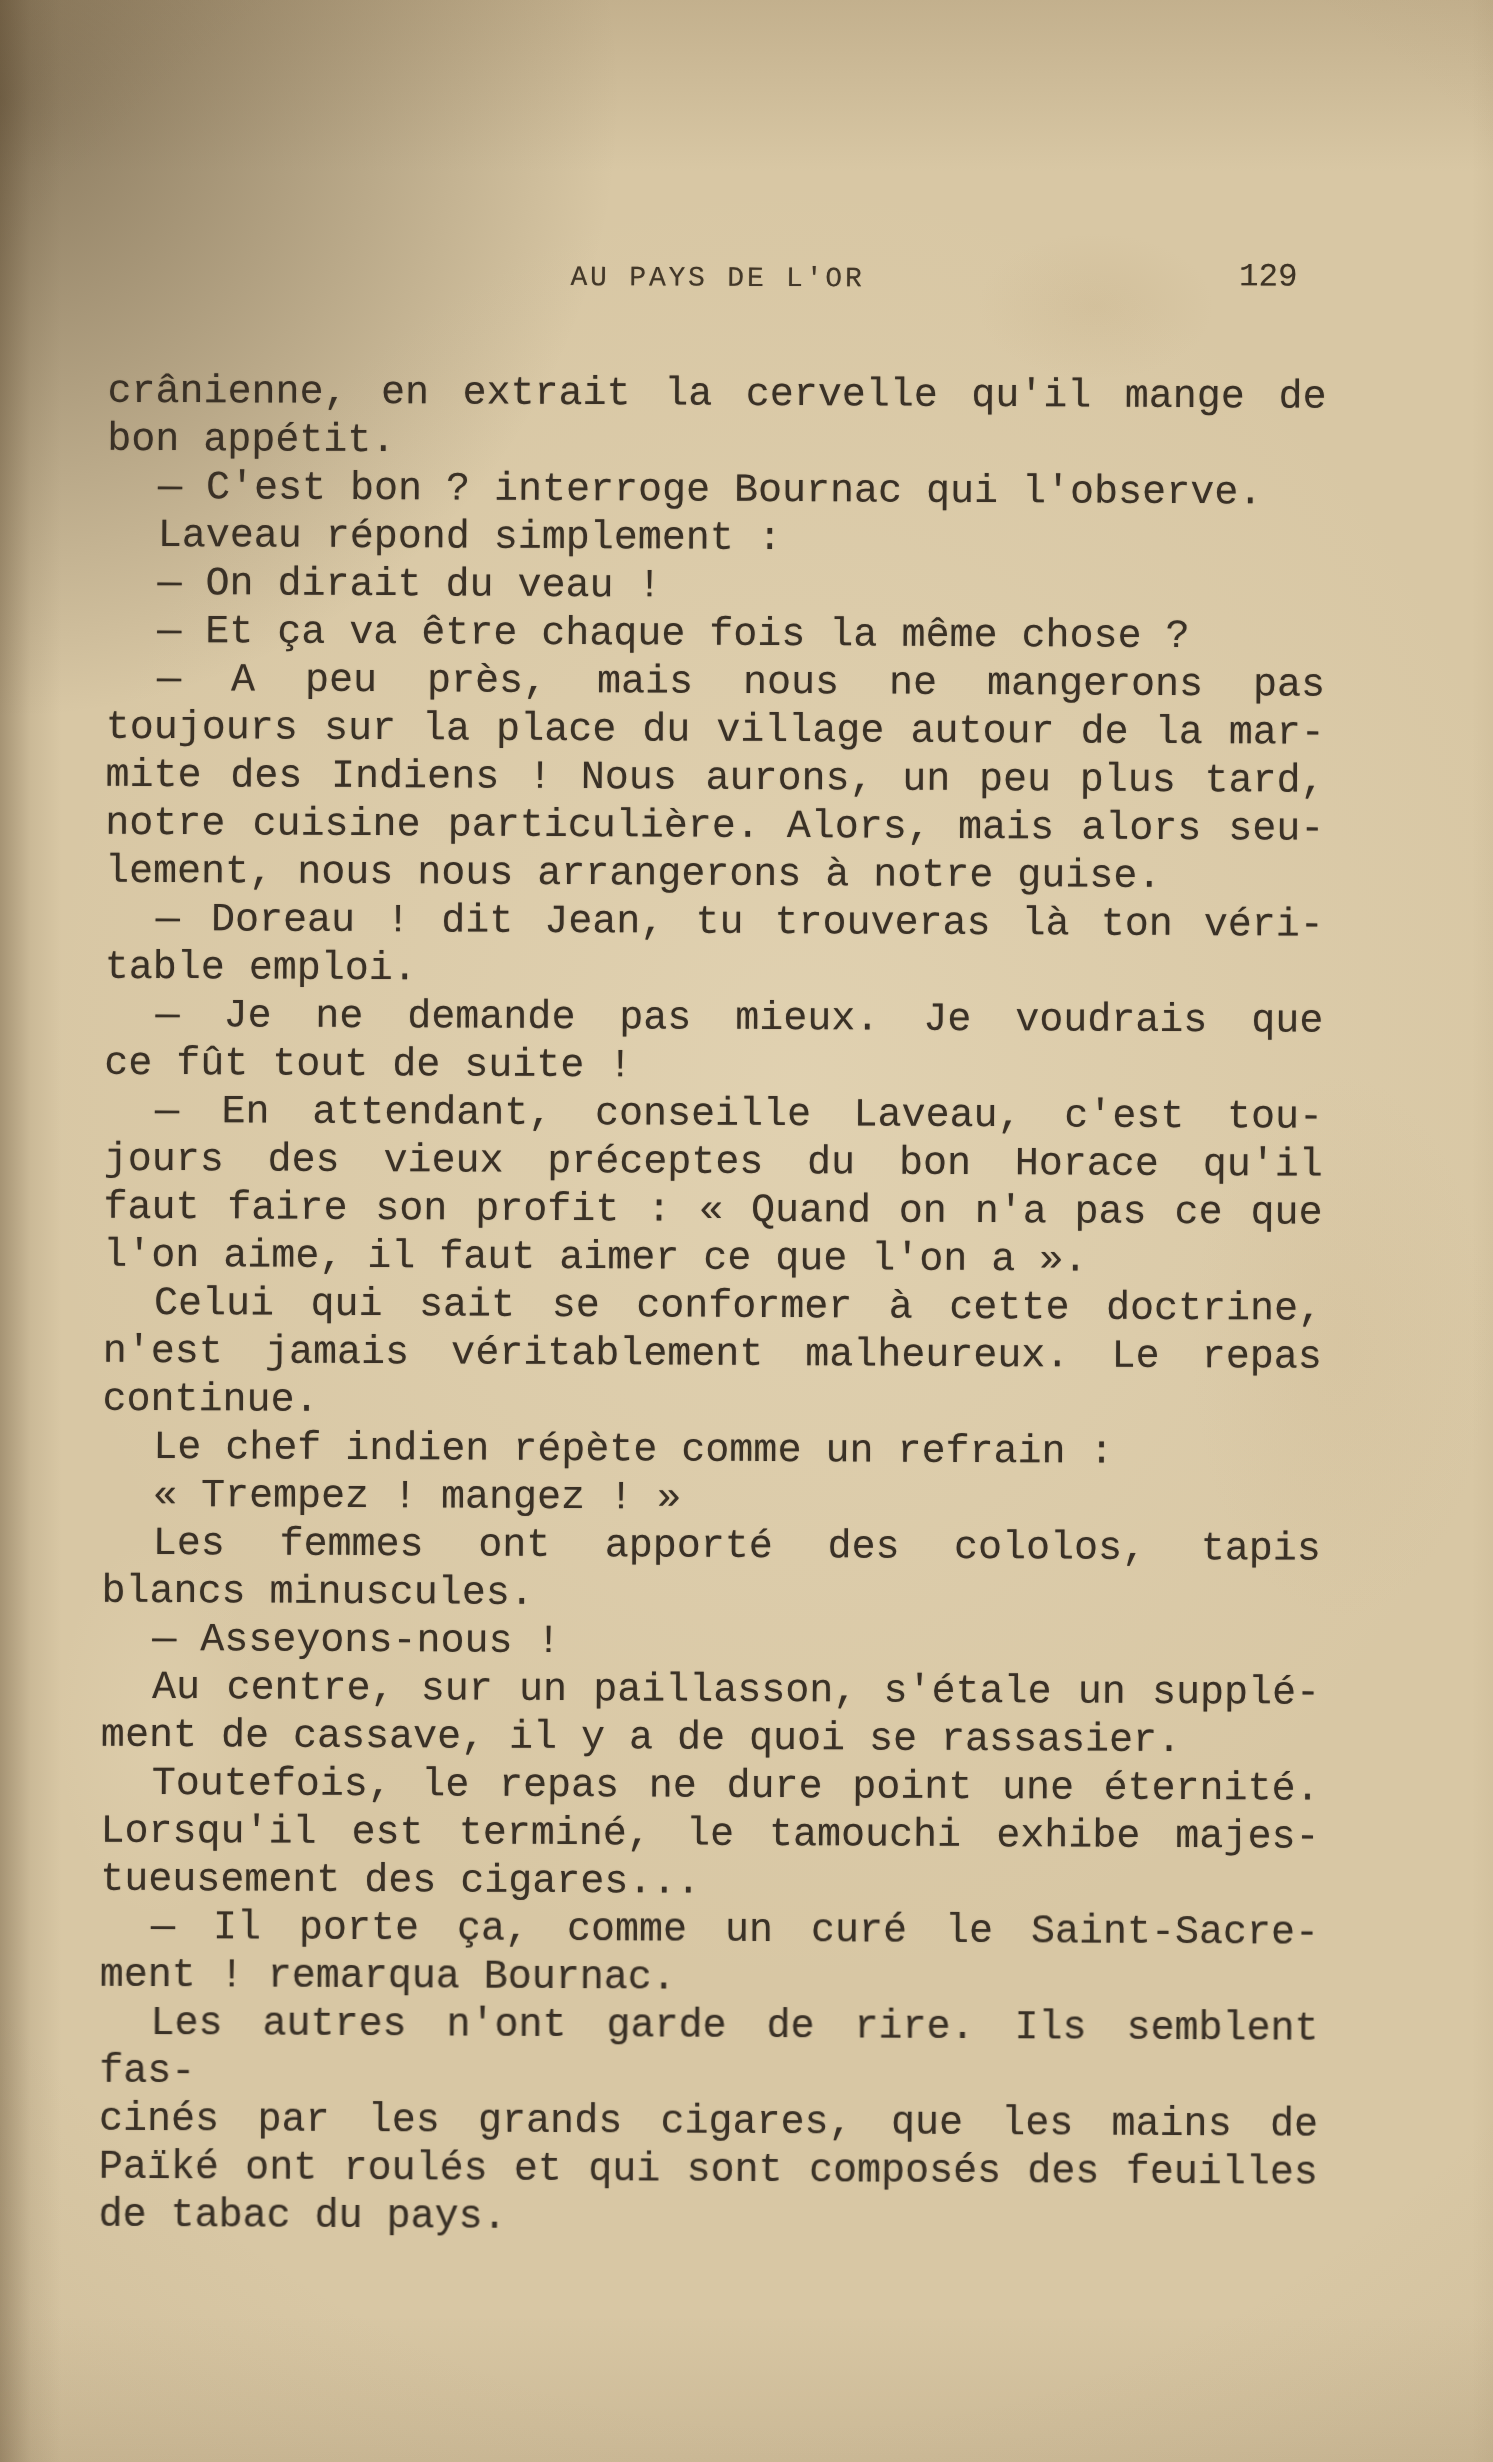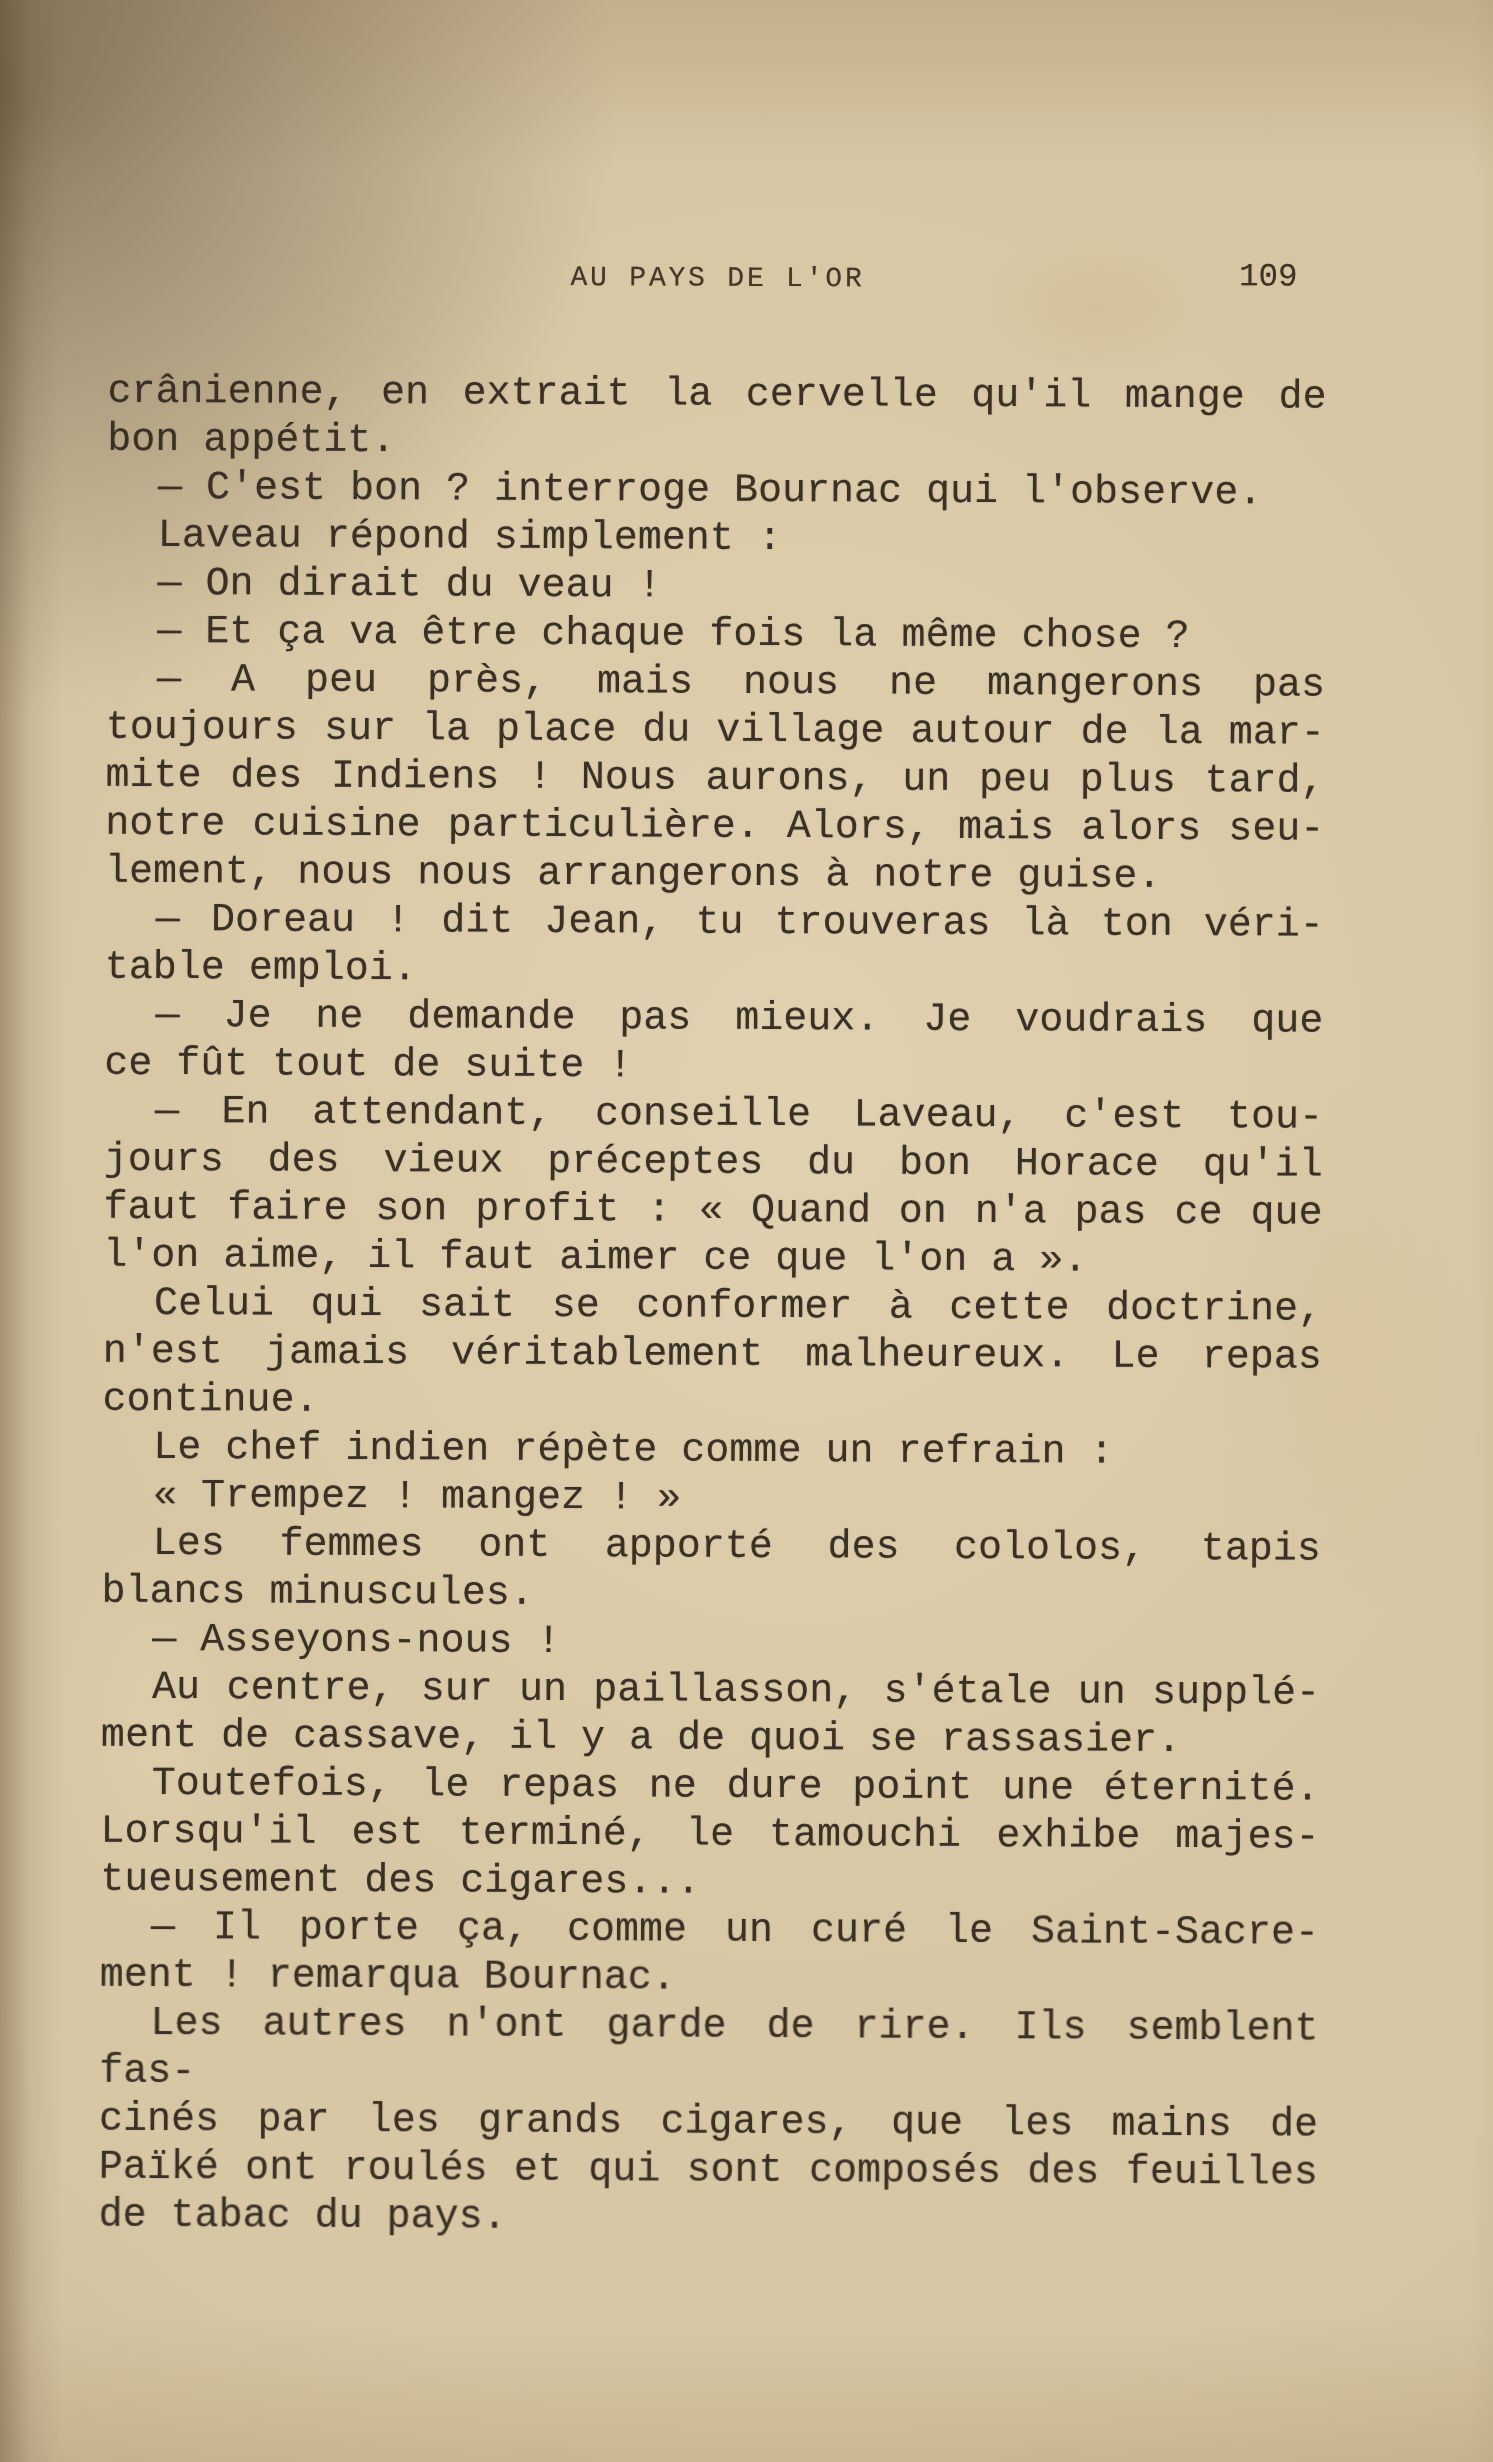--- a/index.html
+++ b/index.html
@@ -89,21 +89,21 @@
 </head>
 <body>
 
 <div class="page">
   <div class="stain s1"></div>
   <div class="stain s2"></div>
   <div class="stain s3"></div>
 
   <div class="scan-rotate">
     <div class="running-header">AU PAYS DE L'OR</div>
-    <div class="page-number">109</div>
+    <div class="page-number">129</div>
     <div class="page-text">
         <div class="paragraph">
           <div class="line">crânienne, en extrait la cervelle qu'il mange de</div>
           <div class="line last">bon appétit.</div>
         </div>
         <div class="paragraph indent">
           <div class="line last">— C'est bon ? interroge Bournac qui l'observe.</div>
         </div>
         <div class="paragraph indent">
           <div class="line last">Laveau répond simplement :</div>

